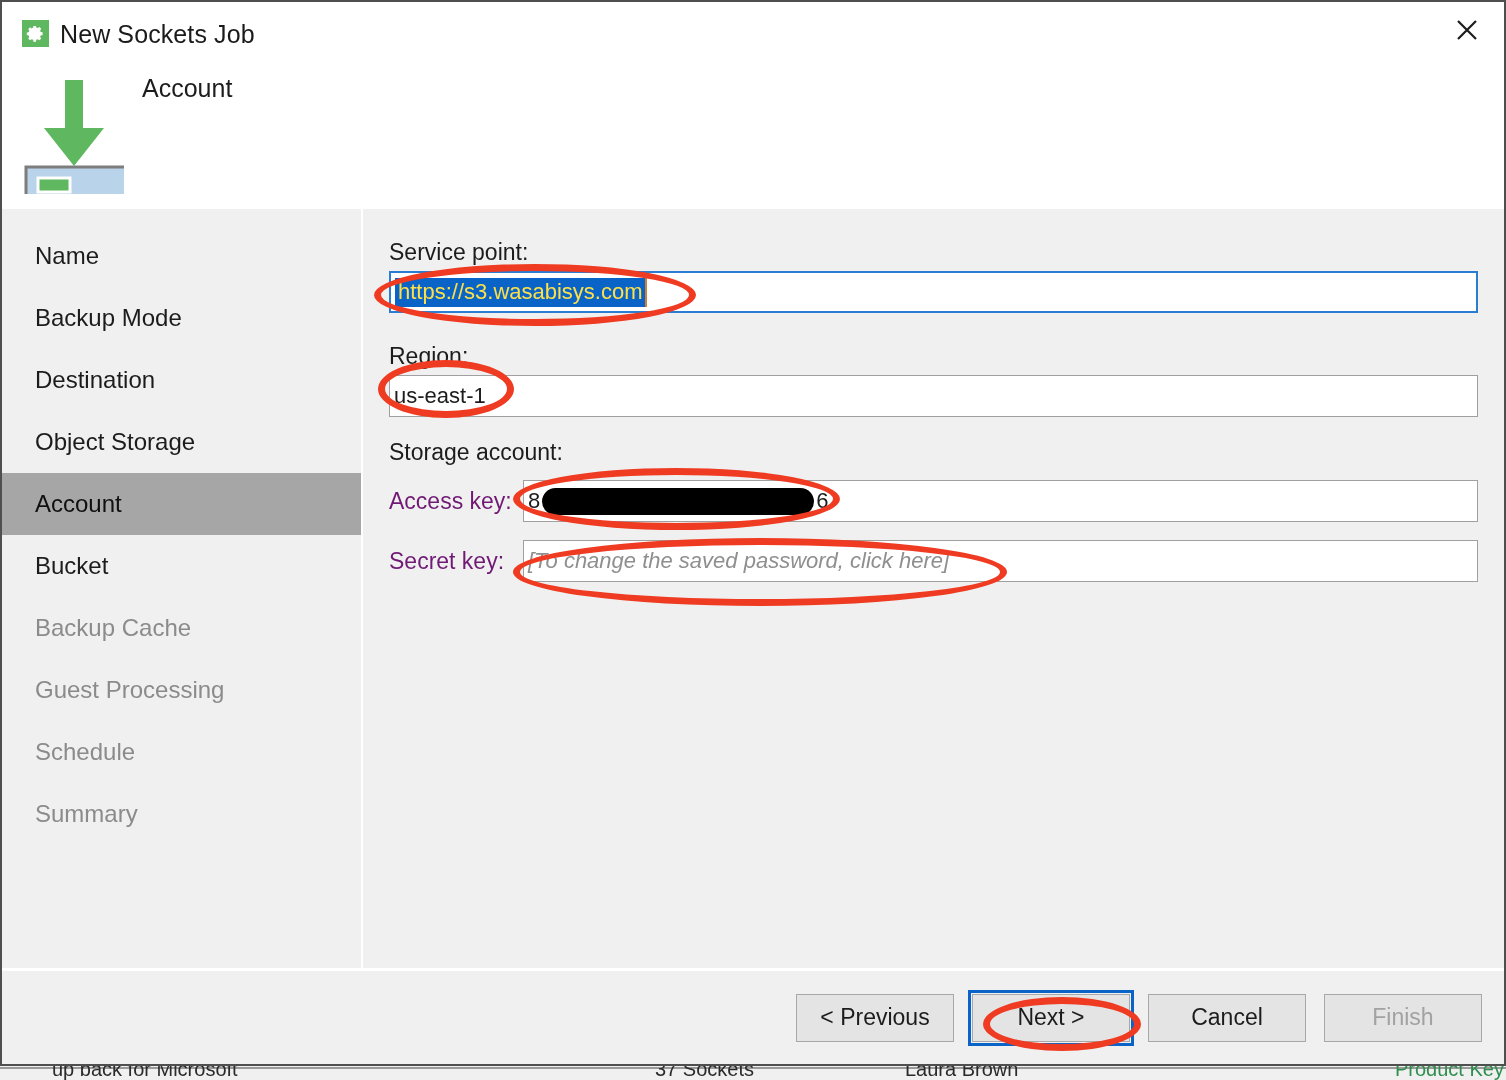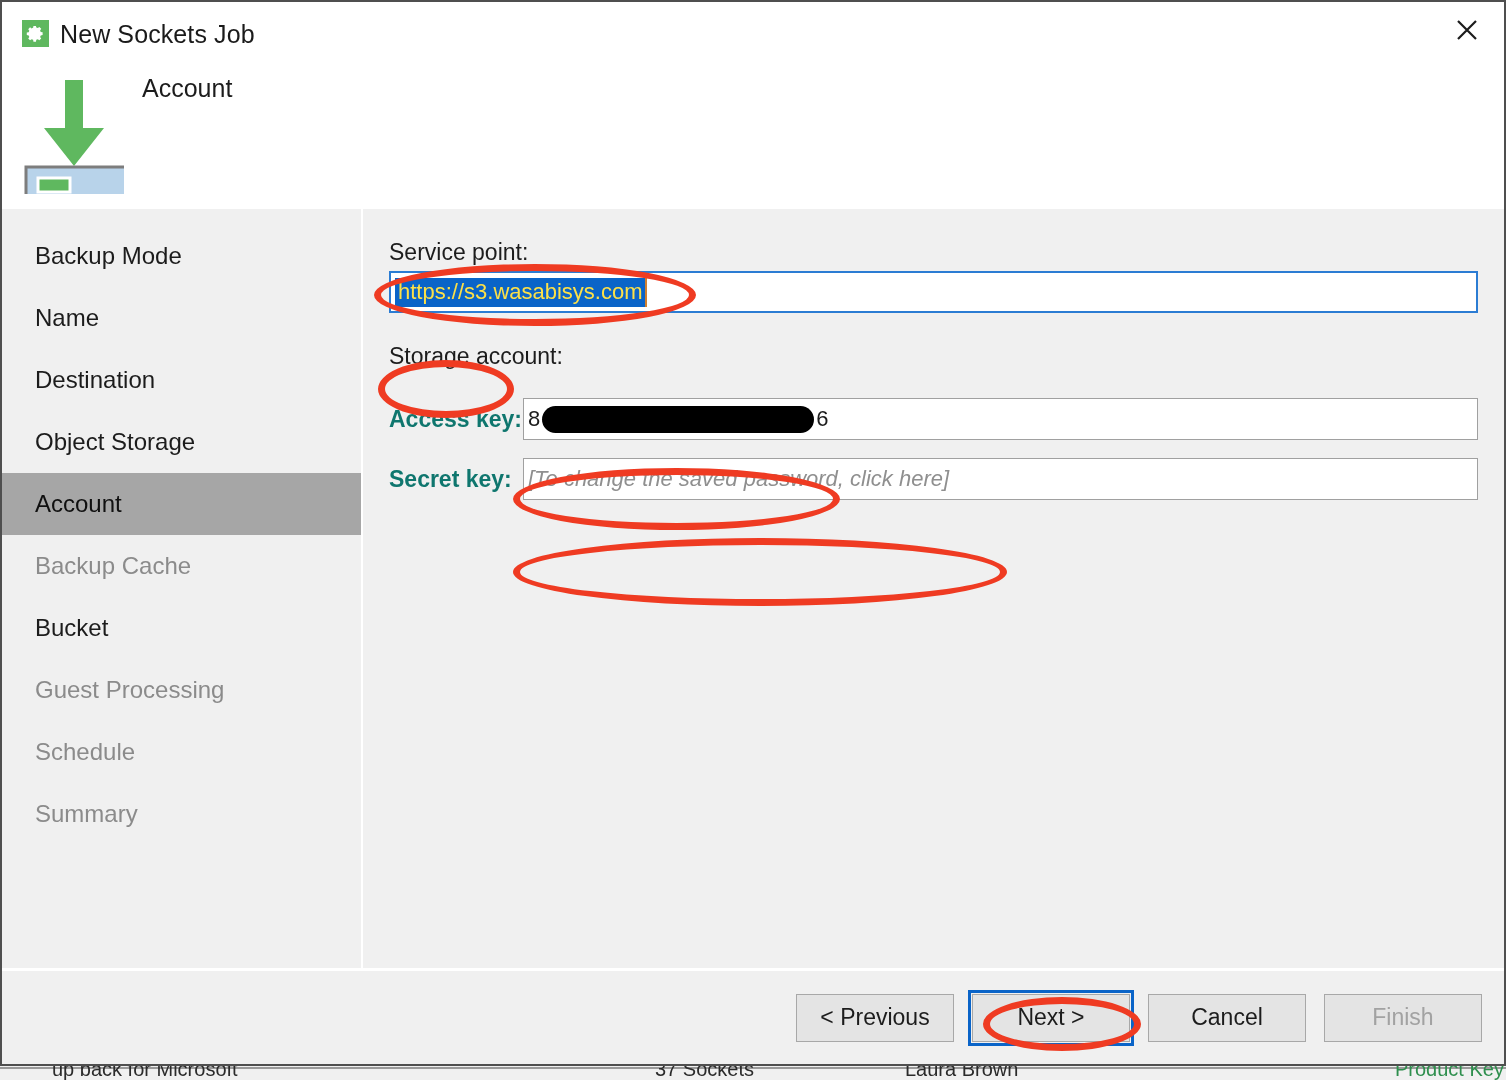--- a/index.html
+++ b/index.html
@@ -147,23 +147,22 @@
     border-right: 2px solid #d08030;
     font-size: 22px;
   }
 
   #service-wrap { margin-bottom: 30px; }
   #region-wrap { margin-bottom: 22px; }
 
   .inline-row { display: flex; align-items: center; margin-bottom: 18px; }
   .inline-label {
     width: 134px;
-    font-size: 23px; color: #0f766e;
-    flex: none;
-    font-weight: bold;
+    font-size: 23px; color: #701a75;
+    flex: none;
   }
   .inline-row .textbox { flex: 1 1 auto; }
 
   #redacted-bar {
     display: inline-block;
     background: #000000;
     height: 27px;
     width: 272px;
     border-radius: 14px;
     vertical-align: middle;
@@ -245,39 +244,39 @@
         <rect x="14" y="104" width="32" height="14" fill="#5fb85f" stroke="#ffffff" stroke-width="3"></rect>
       </svg>
     </div>
     <div id="header-title">Account</div>
   </div>
 
   <div id="body-row">
 
     <div id="sidebar">
       <div class="nav-item">
+          <span>Name</span>
+        </div>
+      <div class="nav-item">
           <span>Backup Mode</span>
-        </div>
-      <div class="nav-item">
-          <span>Name</span>
         </div>
       <div class="nav-item">
           <span>Destination</span>
         </div>
       <div class="nav-item">
           <span>Object Storage</span>
         </div>
       <div class="nav-item active">
           <span>Account</span>
         </div>
+      <div class="nav-item">
+          <span>Bucket</span>
+        </div>
       <div class="nav-item dim">
           <span>Backup Cache</span>
-        </div>
-      <div class="nav-item">
-          <span>Bucket</span>
         </div>
       <div class="nav-item dim">
           <span>Guest Processing</span>
         </div>
       <div class="nav-item dim">
           <span>Schedule</span>
         </div>
       <div class="nav-item dim">
           <span>Summary</span>
         </div>
@@ -285,22 +284,28 @@
 
     <div id="content">
 
       <div id="service-wrap">
         <label class="field-label">Service point:</label>
         <div class="textbox focused">
           <span class="sel-text">https://s3.wasabisys.com</span>
         </div>
       </div>
 
-
-      <label class="field-label" style="margin-bottom:28px;">Storage account:</label>
+      <div id="region-wrap">
+        <label class="field-label">Region:</label>
+        <div class="textbox">
+          <span>us-east-1</span>
+        </div>
+      </div>
+
+      <label class="field-label" style="margin-bottom:14px;">Storage account:</label>
 
       <div class="inline-row">
         <span class="inline-label">Access key:</span>
         <div class="textbox">
           <span>8</span>
             <span id="redacted-bar"></span>
             <span>6</span>
         </div>
       </div>
 

